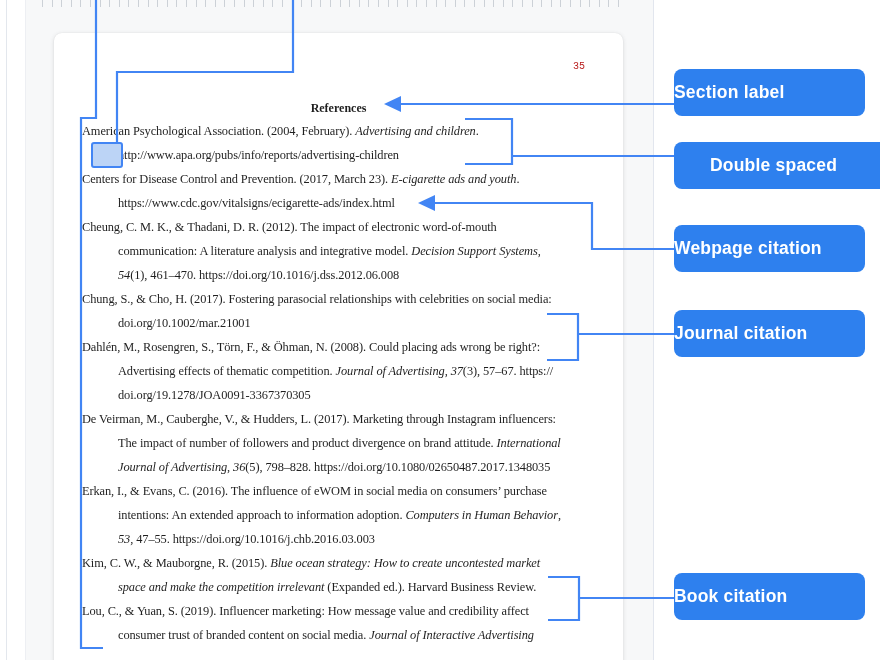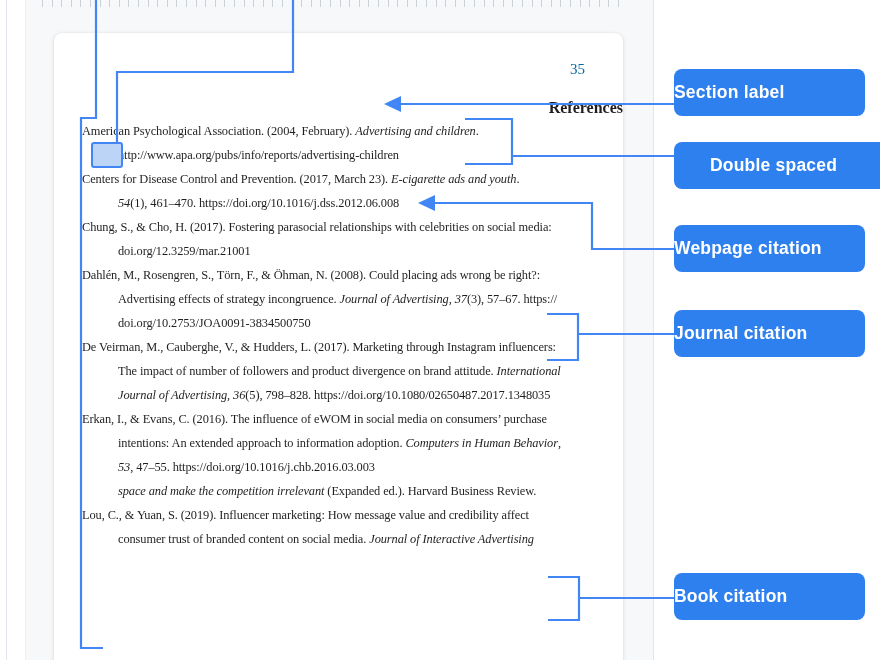--- a/index.html
+++ b/index.html
@@ -20,25 +20,25 @@
     background:repeating-linear-gradient(90deg,#ccd1d7 0 1px,transparent 1px 9.6px);
   }
   
   .page{
     position:absolute;left:54px;top:33px;width:569px;height:640px;
     background:#ffffff;border-radius:8px 8px 0 0;
     box-shadow:0 1px 4px rgba(60,64,67,.16), 0 0 1px rgba(60,64,67,.12);
   }
   .page-number{
     position:absolute;top:28px;right:38px;
-    font-family:Liberation Serif, serif;font-size:15px;color:#0369a1;
+    font-family:Liberation Mono, monospace;font-size:10px;color:#b91c1c;
   }
   .doc-title{
     position:absolute;top:63px;left:0;right:0;height:24px;line-height:24px;
-    text-align:right;font-family:"Liberation Serif", serif;font-size:16px;
+    text-align:center;font-family:"Liberation Serif", serif;font-size:12px;
     font-weight:bold;color:#1f1f1f;
   }
   .refs{position:absolute;top:86px;left:28px;right:0;}
   .doc-line{
     height:24px;line-height:24px;white-space:nowrap;
     font-family:"Liberation Serif", serif;font-size:12.4px;color:#1f1f1f;
     letter-spacing:-0.1px;
   }
   .doc-line.indent{padding-left:36px;}
   .doc-line .it{font-style:italic;}
@@ -69,32 +69,36 @@
 <div class="ruler"></div>
 <div class="right-divider"></div>
 
 <div class="page">
   <div class="page-number">35</div>
   <div class="doc-title">References</div>
   <div class="refs">
       <div class="doc-line"><span>American Psychological Association. (2004, February). </span><span class="it">Advertising and children</span><span>.</span></div>
       <div class="doc-line indent"><span>http://www.apa.org/pubs/info/reports/advertising-children</span></div>
       <div class="doc-line"><span>Centers for Disease Control and Prevention. (2017, March 23). </span><span class="it">E-cigarette ads and youth</span><span>.</span></div>
+      <div class="doc-line indent"><span>https://www.cdc.gov/vitalsigns/ecigarette-ads/index.html</span></div>
+      <div class="doc-line"><span>Cheung, C. M. K., &amp; Thadani, D. R. (2012). The impact of electronic word-of-mouth</span></div>
+      <div class="doc-line indent"><span>communication: A literature analysis and integrative model. </span><span class="it">Decision Support Systems</span><span>,</span></div>
       <div class="doc-line indent"><span class="it">54</span><span>(1), 461–470. https://doi.org/10.1016/j.dss.2012.06.008</span></div>
       <div class="doc-line"><span>Chung, S., &amp; Cho, H. (2017). Fostering parasocial relationships with celebrities on social media:</span></div>
-      <div class="doc-line indent"><span>doi.org/12.3259/mar.21001</span></div>
+      <div class="doc-line indent"><span>doi.org/10.1002/mar.21001</span></div>
       <div class="doc-line"><span>Dahlén, M., Rosengren, S., Törn, F., &amp; Öhman, N. (2008). Could placing ads wrong be right?:</span></div>
-      <div class="doc-line indent"><span>Advertising effects of strategy incongruence. </span><span class="it">Journal of Advertising</span><span>, </span><span class="it">37</span><span>(3), 57–67. https://</span></div>
-      <div class="doc-line indent"><span>doi.org/10.2753/JOA0091-3834500750</span></div>
+      <div class="doc-line indent"><span>Advertising effects of thematic competition. </span><span class="it">Journal of Advertising</span><span>, </span><span class="it">37</span><span>(3), 57–67. https://</span></div>
+      <div class="doc-line indent"><span>doi.org/19.1278/JOA0091-3367370305</span></div>
       <div class="doc-line"><span>De Veirman, M., Cauberghe, V., &amp; Hudders, L. (2017). Marketing through Instagram influencers:</span></div>
       <div class="doc-line indent"><span>The impact of number of followers and product divergence on brand attitude. </span><span class="it">International</span></div>
       <div class="doc-line indent"><span class="it">Journal of Advertising</span><span>, </span><span class="it">36</span><span>(5), 798–828. https://doi.org/10.1080/02650487.2017.1348035</span></div>
       <div class="doc-line"><span>Erkan, I., &amp; Evans, C. (2016). The influence of eWOM in social media on consumers’ purchase</span></div>
       <div class="doc-line indent"><span>intentions: An extended approach to information adoption. </span><span class="it">Computers in Human Behavior</span><span>,</span></div>
       <div class="doc-line indent"><span class="it">53</span><span>, 47–55. https://doi.org/10.1016/j.chb.2016.03.003</span></div>
+      <div class="doc-line"><span>Kim, C. W., &amp; Mauborgne, R. (2015). </span><span class="it">Blue ocean strategy: How to create uncontested market</span></div>
       <div class="doc-line indent"><span class="it">space and make the competition irrelevant</span><span> (Expanded ed.). Harvard Business Review.</span></div>
       <div class="doc-line"><span>Lou, C., &amp; Yuan, S. (2019). Influencer marketing: How message value and credibility affect</span></div>
       <div class="doc-line indent"><span>consumer trust of branded content on social media. </span><span class="it">Journal of Interactive Advertising</span></div>
     </div>
 </div>
 
 <svg class="overlay" viewBox="0 0 880 660">
 
   <polyline class="conn" points="96,0 96,118 81,118 81,648 103,648"></polyline>
 

